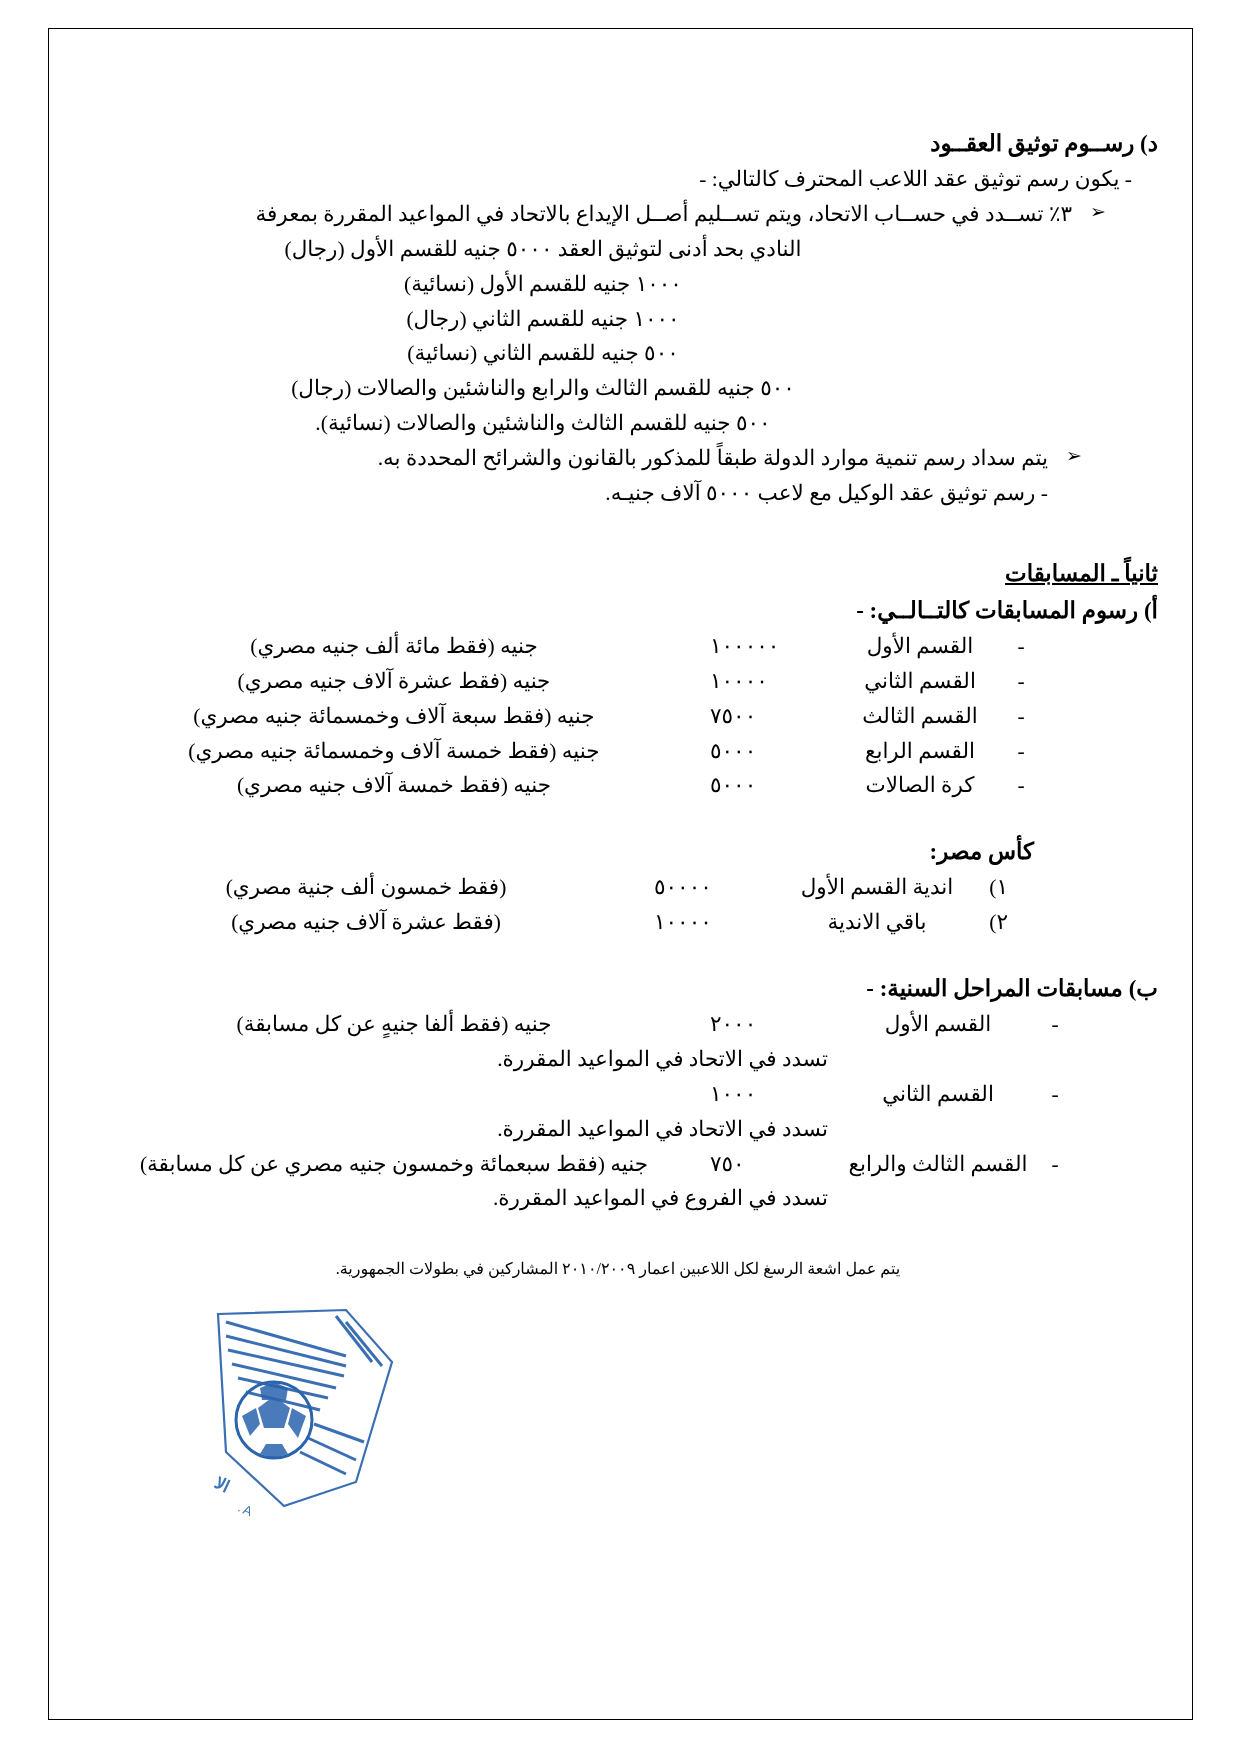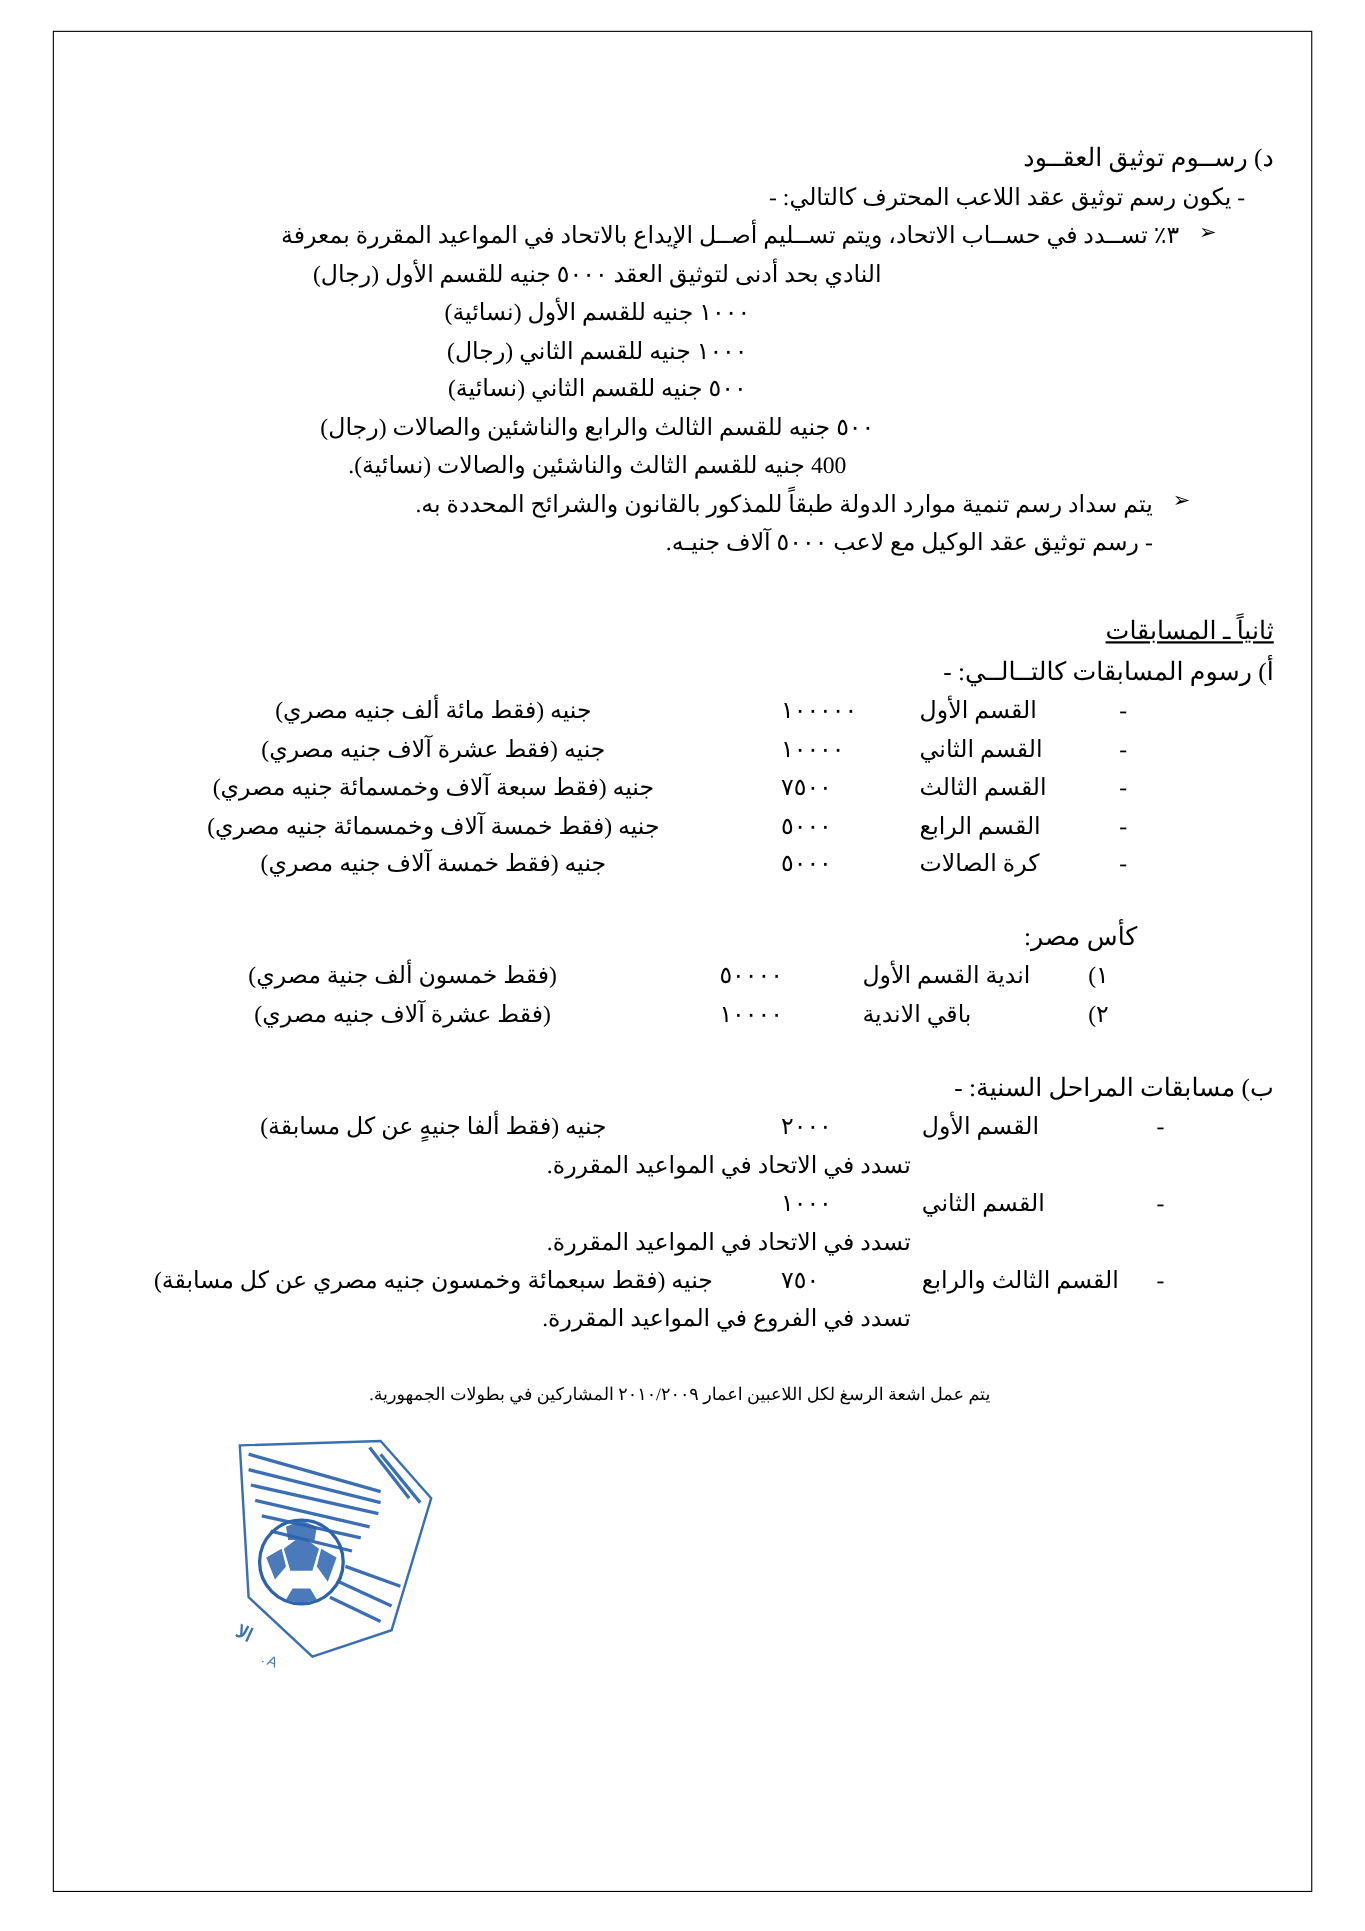--- a/index.html
+++ b/index.html
@@ -34,21 +34,21 @@
     position: absolute;
     left: 78px;
     top: 125px;
     width: 1080px;
     direction: rtl;
     text-align: right;
     font-size: 21.5px;
     line-height: 1.62;
   }
   .h-bold {
-    font-weight: normal;
+    font-weight: bold;
     font-size: 23px;
   }
   .u {
     text-decoration: underline;
   }
   .line {
     margin: 0;
     padding: 0;
   }
   .indent-1 { padding-right: 26px; }
@@ -78,21 +78,21 @@
     gap: 0;
   }
   .row .dash {
     width: 34px;
     flex: none;
     text-align: center;
   }
   .row .label {
     width: 168px;
     flex: none;
-    text-align: left;
+    text-align: center;
   }
   .row .amount {
     width: 126px;
     flex: none;
     text-align: left;
     letter-spacing: 1px;
   }
   .row .desc {
     flex: 1 1 auto;
     text-align: center;
@@ -156,21 +156,21 @@
     <div class="line arrow-item">
       <span class="arrow-glyph">➢</span>
       <span class="hang">٣٪ تســدد في حســاب الاتحاد، ويتم تســليم أصــل الإيداع بالاتحاد في المواعيد المقررة بمعرفة</span>
     </div>
     <div class="line indent-4">النادي بحد أدنى لتوثيق العقد ٥٠٠٠ جنيه للقسم الأول (رجال)</div>
 
     <div class="line indent-4">١٠٠٠ جنيه للقسم الأول (نسائية)</div>
     <div class="line indent-4">١٠٠٠ جنيه للقسم الثاني (رجال)</div>
     <div class="line indent-4">٥٠٠ جنيه للقسم الثاني (نسائية)</div>
     <div class="line indent-4">٥٠٠ جنيه للقسم الثالث والرابع والناشئين والصالات (رجال)</div>
-    <div class="line indent-4">400 جنيه للقسم الثالث والناشئين والصالات (نسائية).</div>
+    <div class="line indent-4">٥٠٠ جنيه للقسم الثالث والناشئين والصالات (نسائية).</div>
 
     <div class="line arrow-item" style="padding-right:110px;">
       <span class="arrow-glyph" style="right:76px;">➢</span>
       <span class="hang">يتم سداد رسم تنمية موارد الدولة طبقاً للمذكور بالقانون والشرائح المحددة به.</span>
     </div>
 
     <div class="line indent-3">- رسم توثيق عقد الوكيل مع لاعب ٥٠٠٠ آلاف جنيـه.</div>
 
     <div class="spacer-lg"></div>
 

